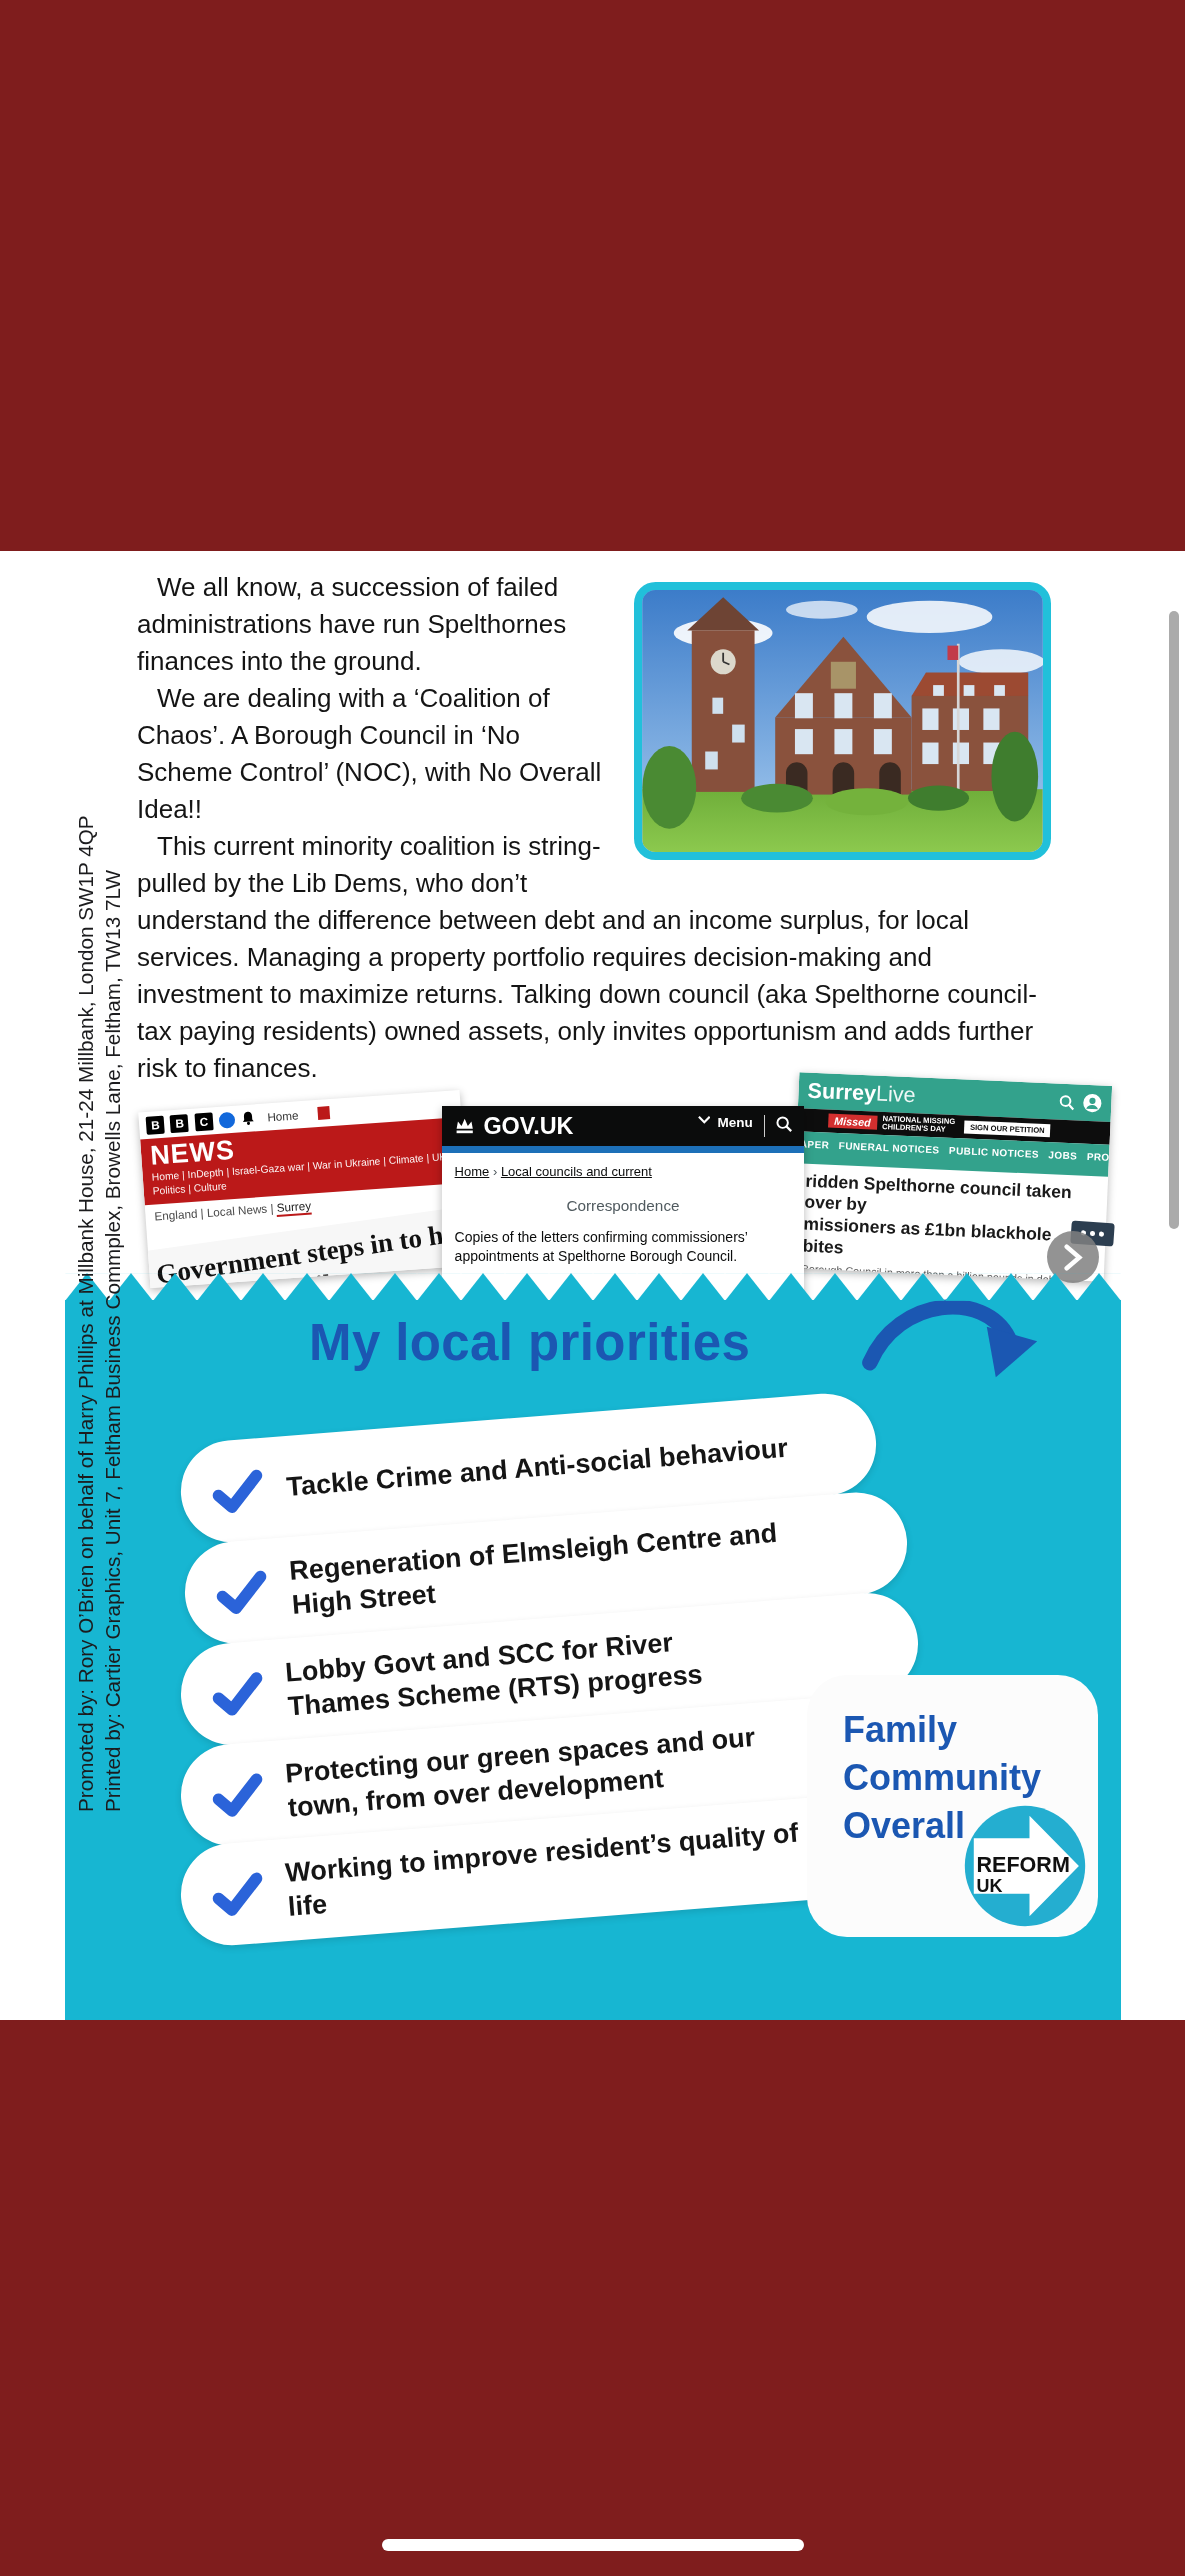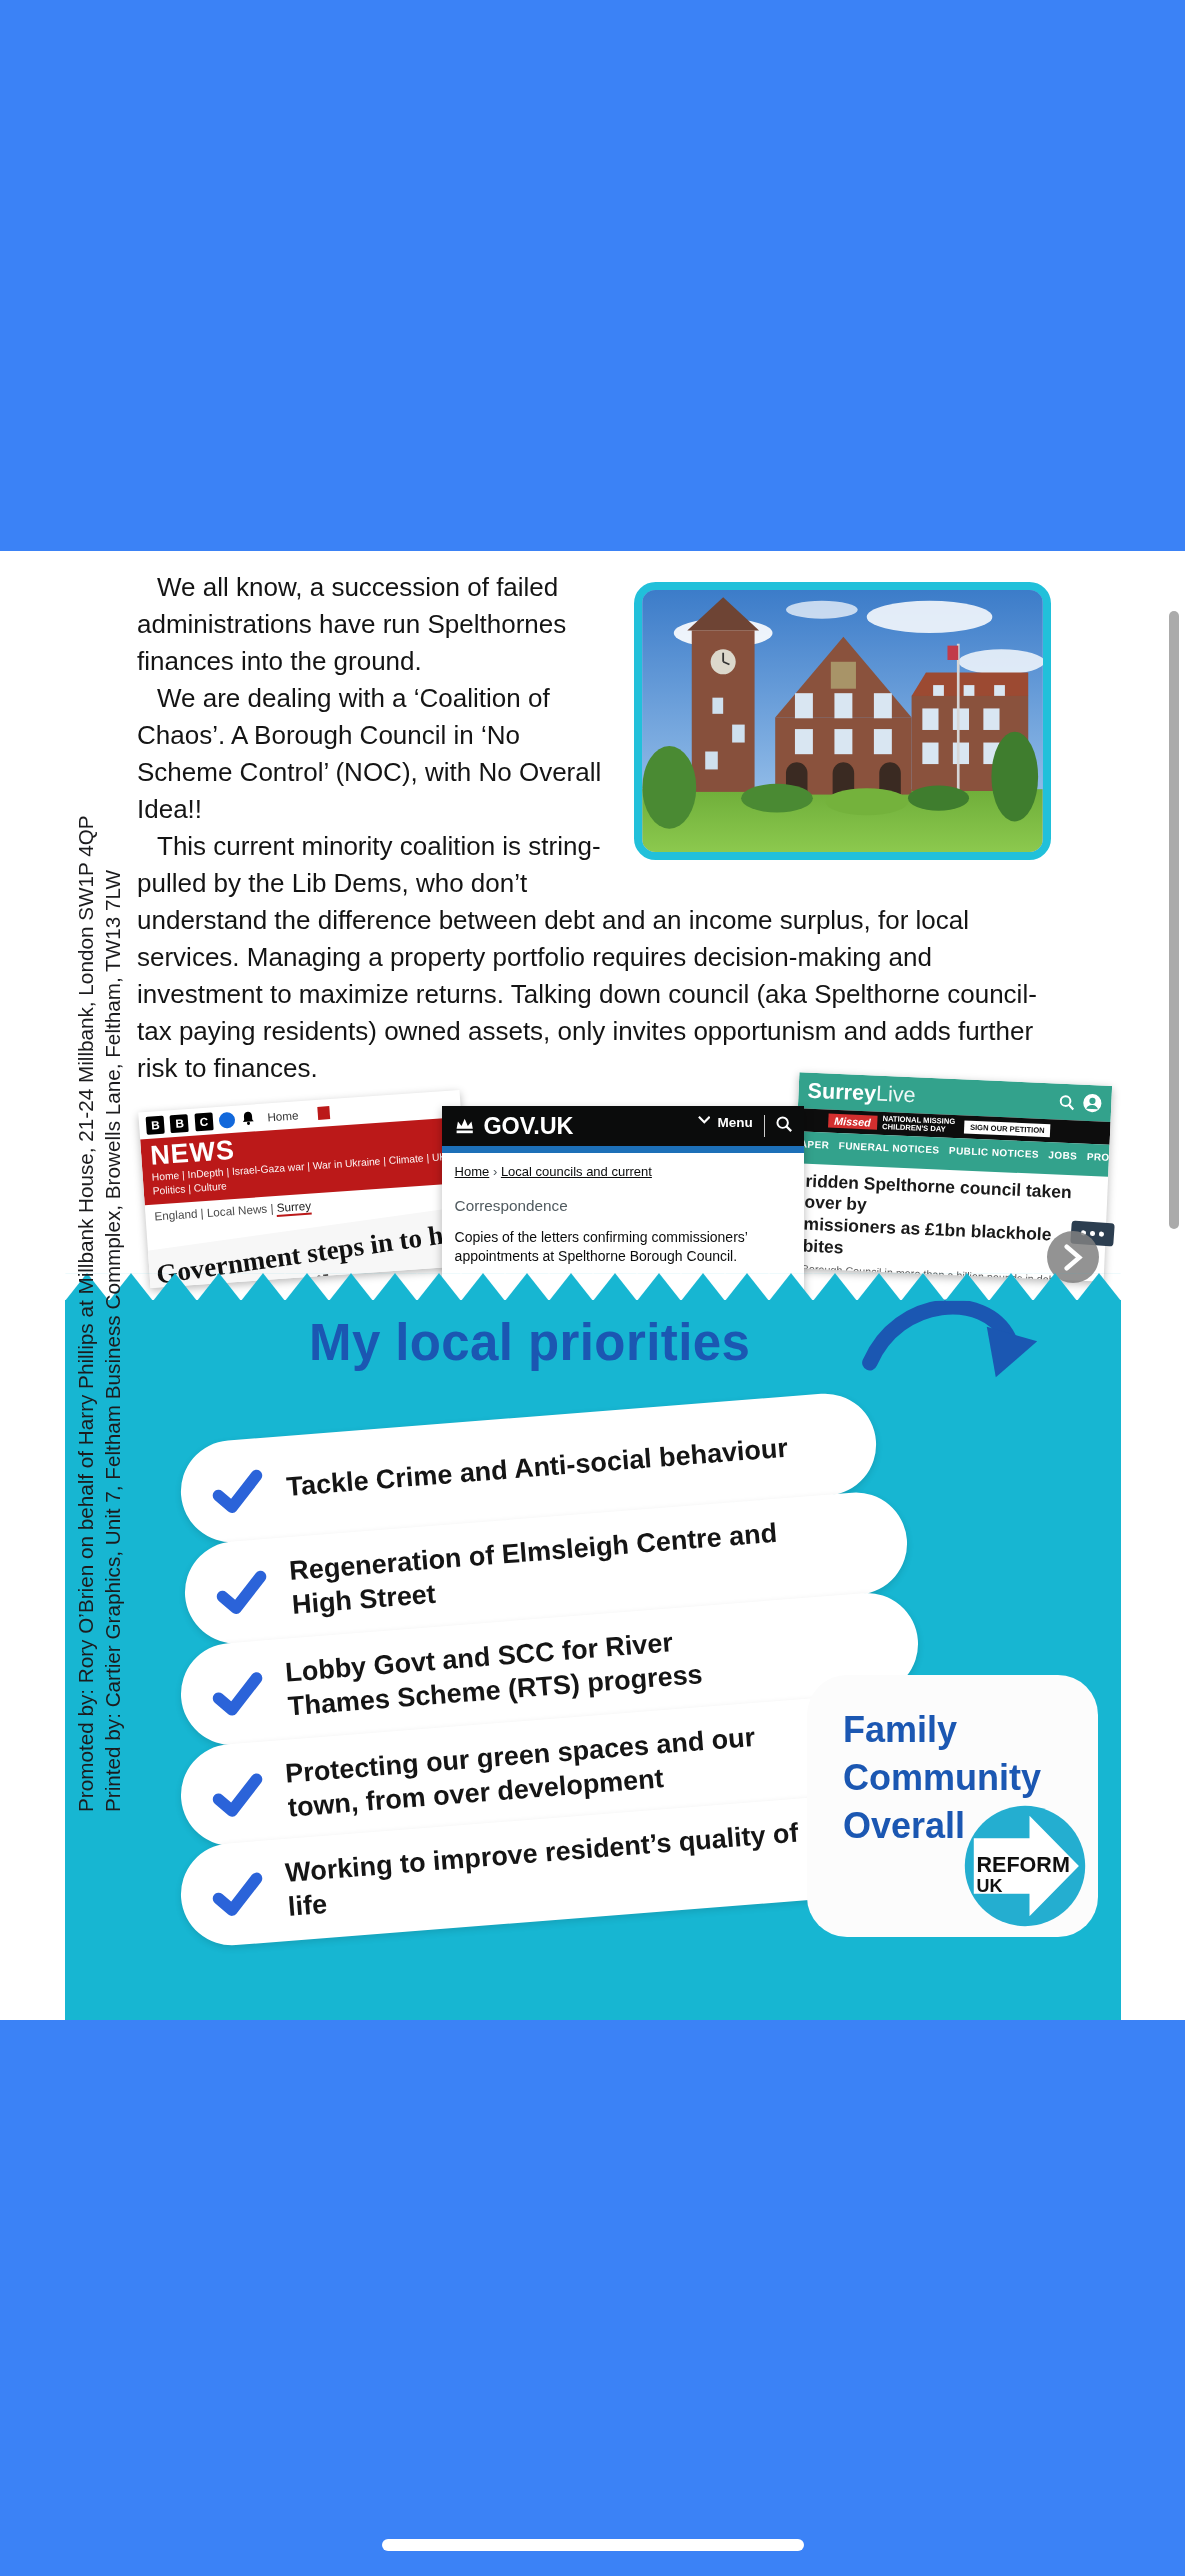--- a/index.html
+++ b/index.html
@@ -1,17 +1,17 @@
 <!DOCTYPE html>
 <html style="font-size:14.4px"><head>
 <meta charset="utf-8">
 <style>
   html,body{margin:0;padding:0;}
   body{background:#000;font-family:"Liberation Sans",sans-serif;}
-  .screen{position:relative;width:1186px;height:2576px;background:#3b82f6;overflow:hidden;}
+  .screen{position:relative;width:1186px;height:2576px;background:#7f1d1d;overflow:hidden;}
   .page{position:absolute;left:0;top:551px;width:1186px;height:1469px;background:#ffffff;}
 
   
   .intro{position:absolute;left:137px;top:18px;width:914px;font-size:26px;line-height:37px;color:#141414;}
   .intro p{margin:0;text-indent:20px;}
   .photo-frame{float:right;width:401px;height:262px;border:8px solid #21c0da;border-radius:21.6px;overflow:hidden;margin:12.6px 0 9px 21.6px;background:#7db6e8;}
 
   
   .imprint{position:absolute;left:72px;top:1261px;width:1069px;transform:rotate(-90deg);transform-origin:0 0;z-index:8;}
   .imprint div{font-size:20.7px;line-height:27px;color:#1c1c1e;white-space:nowrap;}
@@ -32,21 +32,21 @@
 
   .govuk{left:442px;top:555px;width:362px;height:208px;z-index:3;}
   .gov-head{height:40px;background:#0b0c0c;display:flex;align-items:center;padding:0 10.8px;color:#fff;}
   .gov-brand{font-size:23.4px;font-weight:bold;margin-left:7.2px;}
   .gov-right{margin-left:auto;display:flex;align-items:flex-start;gap:7.2px;font-size:13.5px;font-weight:bold;}
   .gov-div{width:0.9px;height:21.6px;background:#fff;opacity:.8;margin:0 3.6px;}
   .gov-bar{height:7.2px;background:#1d70b8;}
   .gov-body{padding:10.8px 12.6px;}
   .gov-crumb{font-size:13px;color:#0b0c0c;}
   .gov-crumb a{color:#0b0c0c;text-decoration:underline;}
-  .gov-kicker{margin-top:18px;font-size:15.3px;color:#505a5f;}
+  .gov-kicker{margin-top:18px;font-size:15.3px;color:#505a5f;text-align:center;}
   .gov-h{margin-top:5.4px;font-size:19.3px;font-weight:bold;line-height:24px;color:#0b0c0c;width:97%;}
   .gov-sum{margin-top:13.5px;font-size:14px;line-height:19px;color:#0b0c0c;}
 
   .surrey{left:795px;top:528px;width:313px;height:196px;transform:rotate(2.5deg);z-index:2;}
   .sl-head{height:36px;background:#33a28c;display:flex;align-items:center;padding:0 9px;color:#fff;}
   .sl-brand{font-size:21.6px;font-weight:bold;}
   .sl-brand span{font-weight:normal;opacity:.92;}
   .sl-icons{margin-left:auto;display:flex;align-items:center;gap:7.2px;}
   .sl-black{height:22.5px;background:#0d0d0d;display:flex;align-items:center;gap:5.4px;padding-left:30.5px;}
   .sl-missed{background:#d32f2f;color:#fff;font-weight:bold;font-style:italic;font-size:10.8px;padding:0.9px 6.3px;}

